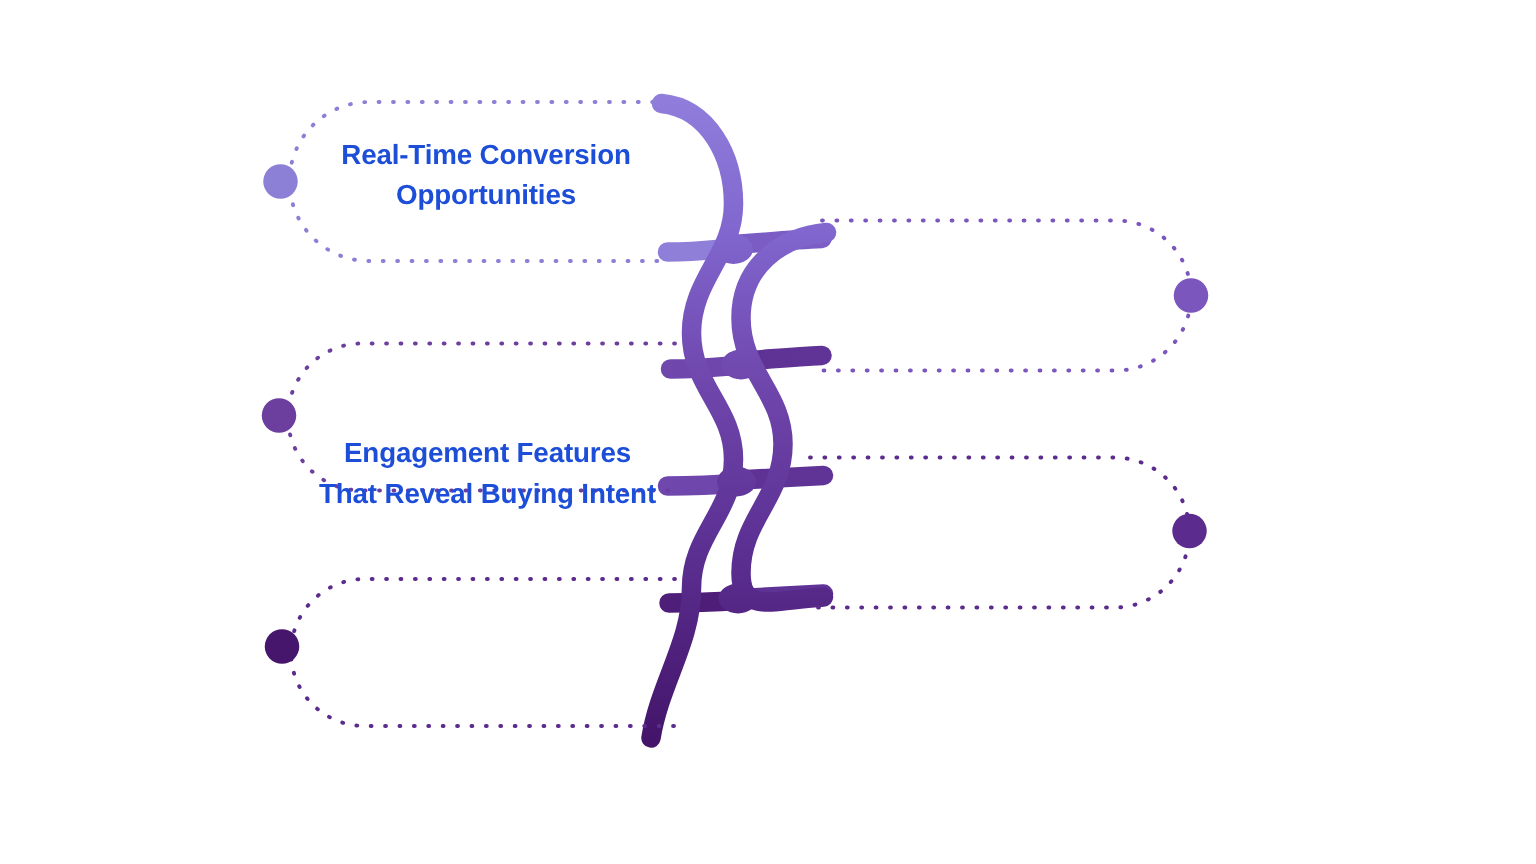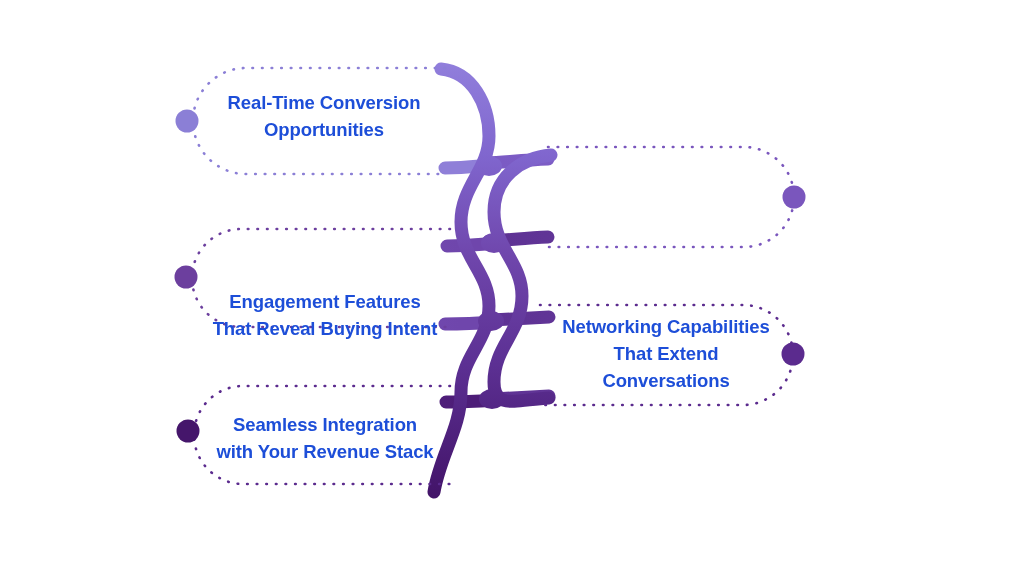--- a/index.html
+++ b/index.html
@@ -141,20 +141,15 @@
     </g>
   </svg>
 
   <div class="node-label label-left" style="top:89px;">Real-Time Conversion
 Opportunities</div>
 
 
   <div class="node-label label-left" style="top:252px; left:196px; width:258px;margin-top:36px;">Engagement Features
 That Reveal Buying Intent</div>
 
-  <div class="node-label label-right" style="top:313px; left:537px; width:258px;">Networking Capabilities
-That Extend
-Conversations</div>
 
-  <div class="node-label label-left" style="top:411px; left:196px; width:258px;">Seamless Integration
-with Your Revenue Stack</div>
 
 </div>
 
 </body></html>

